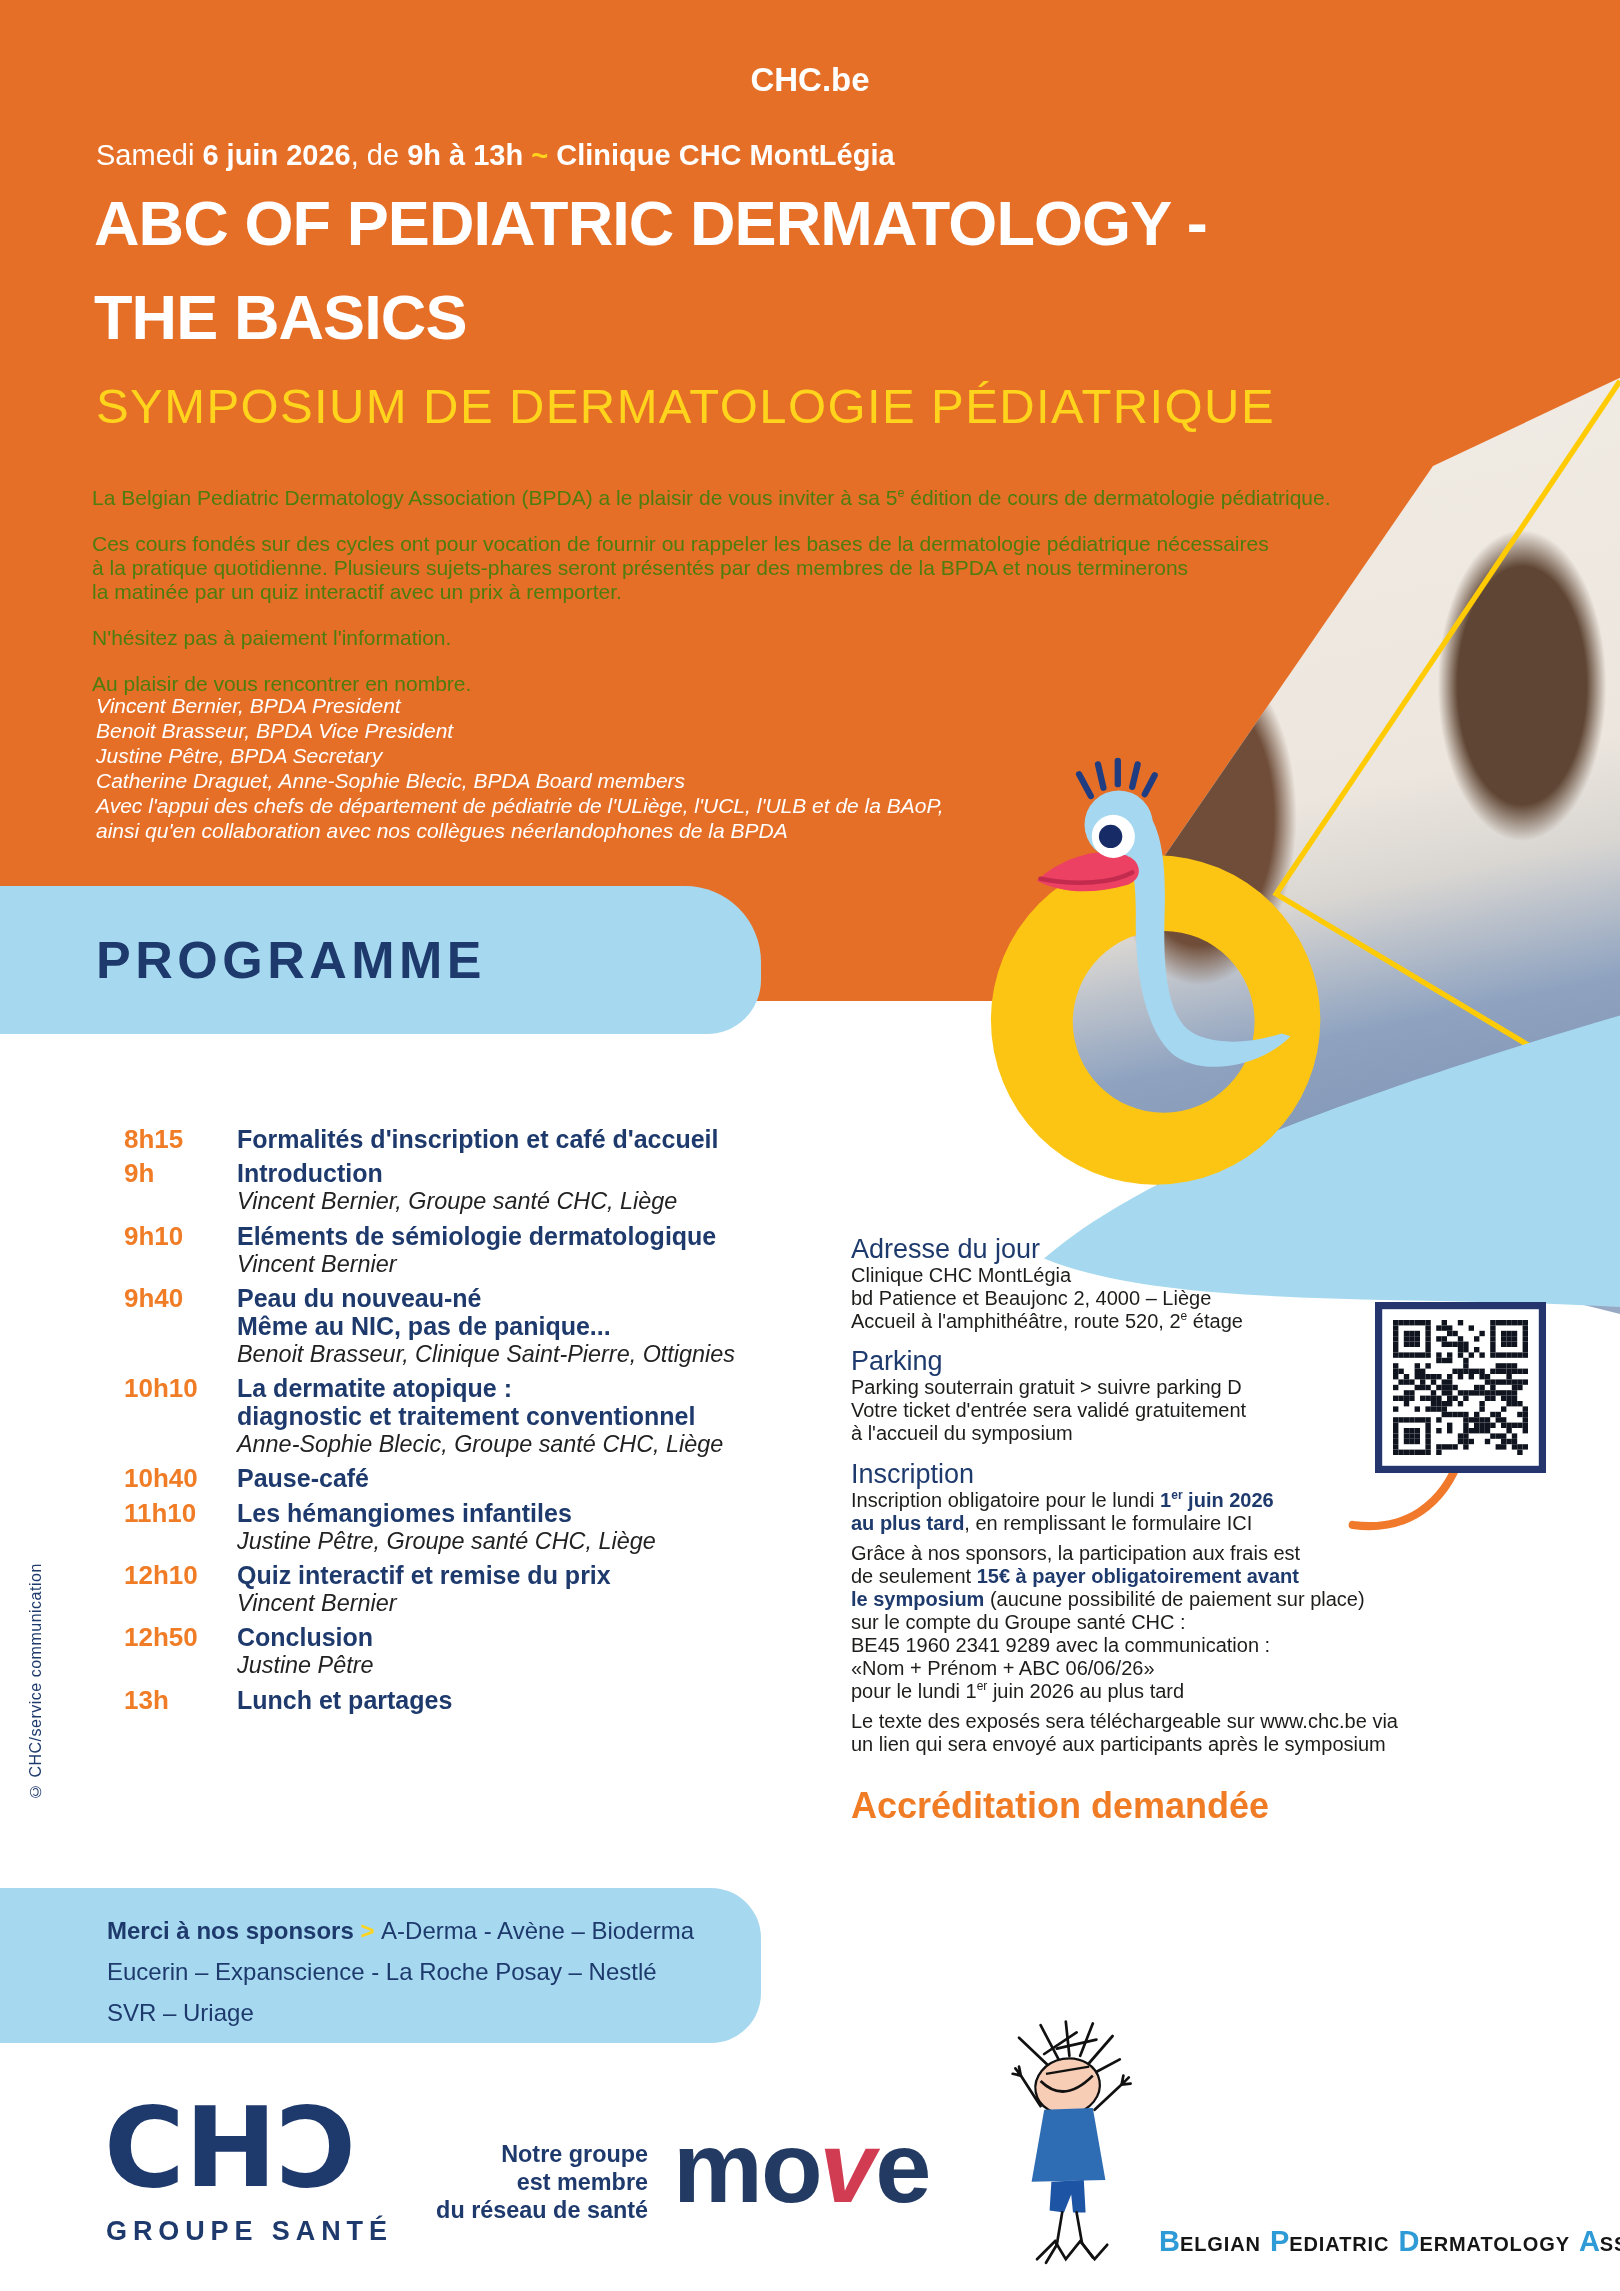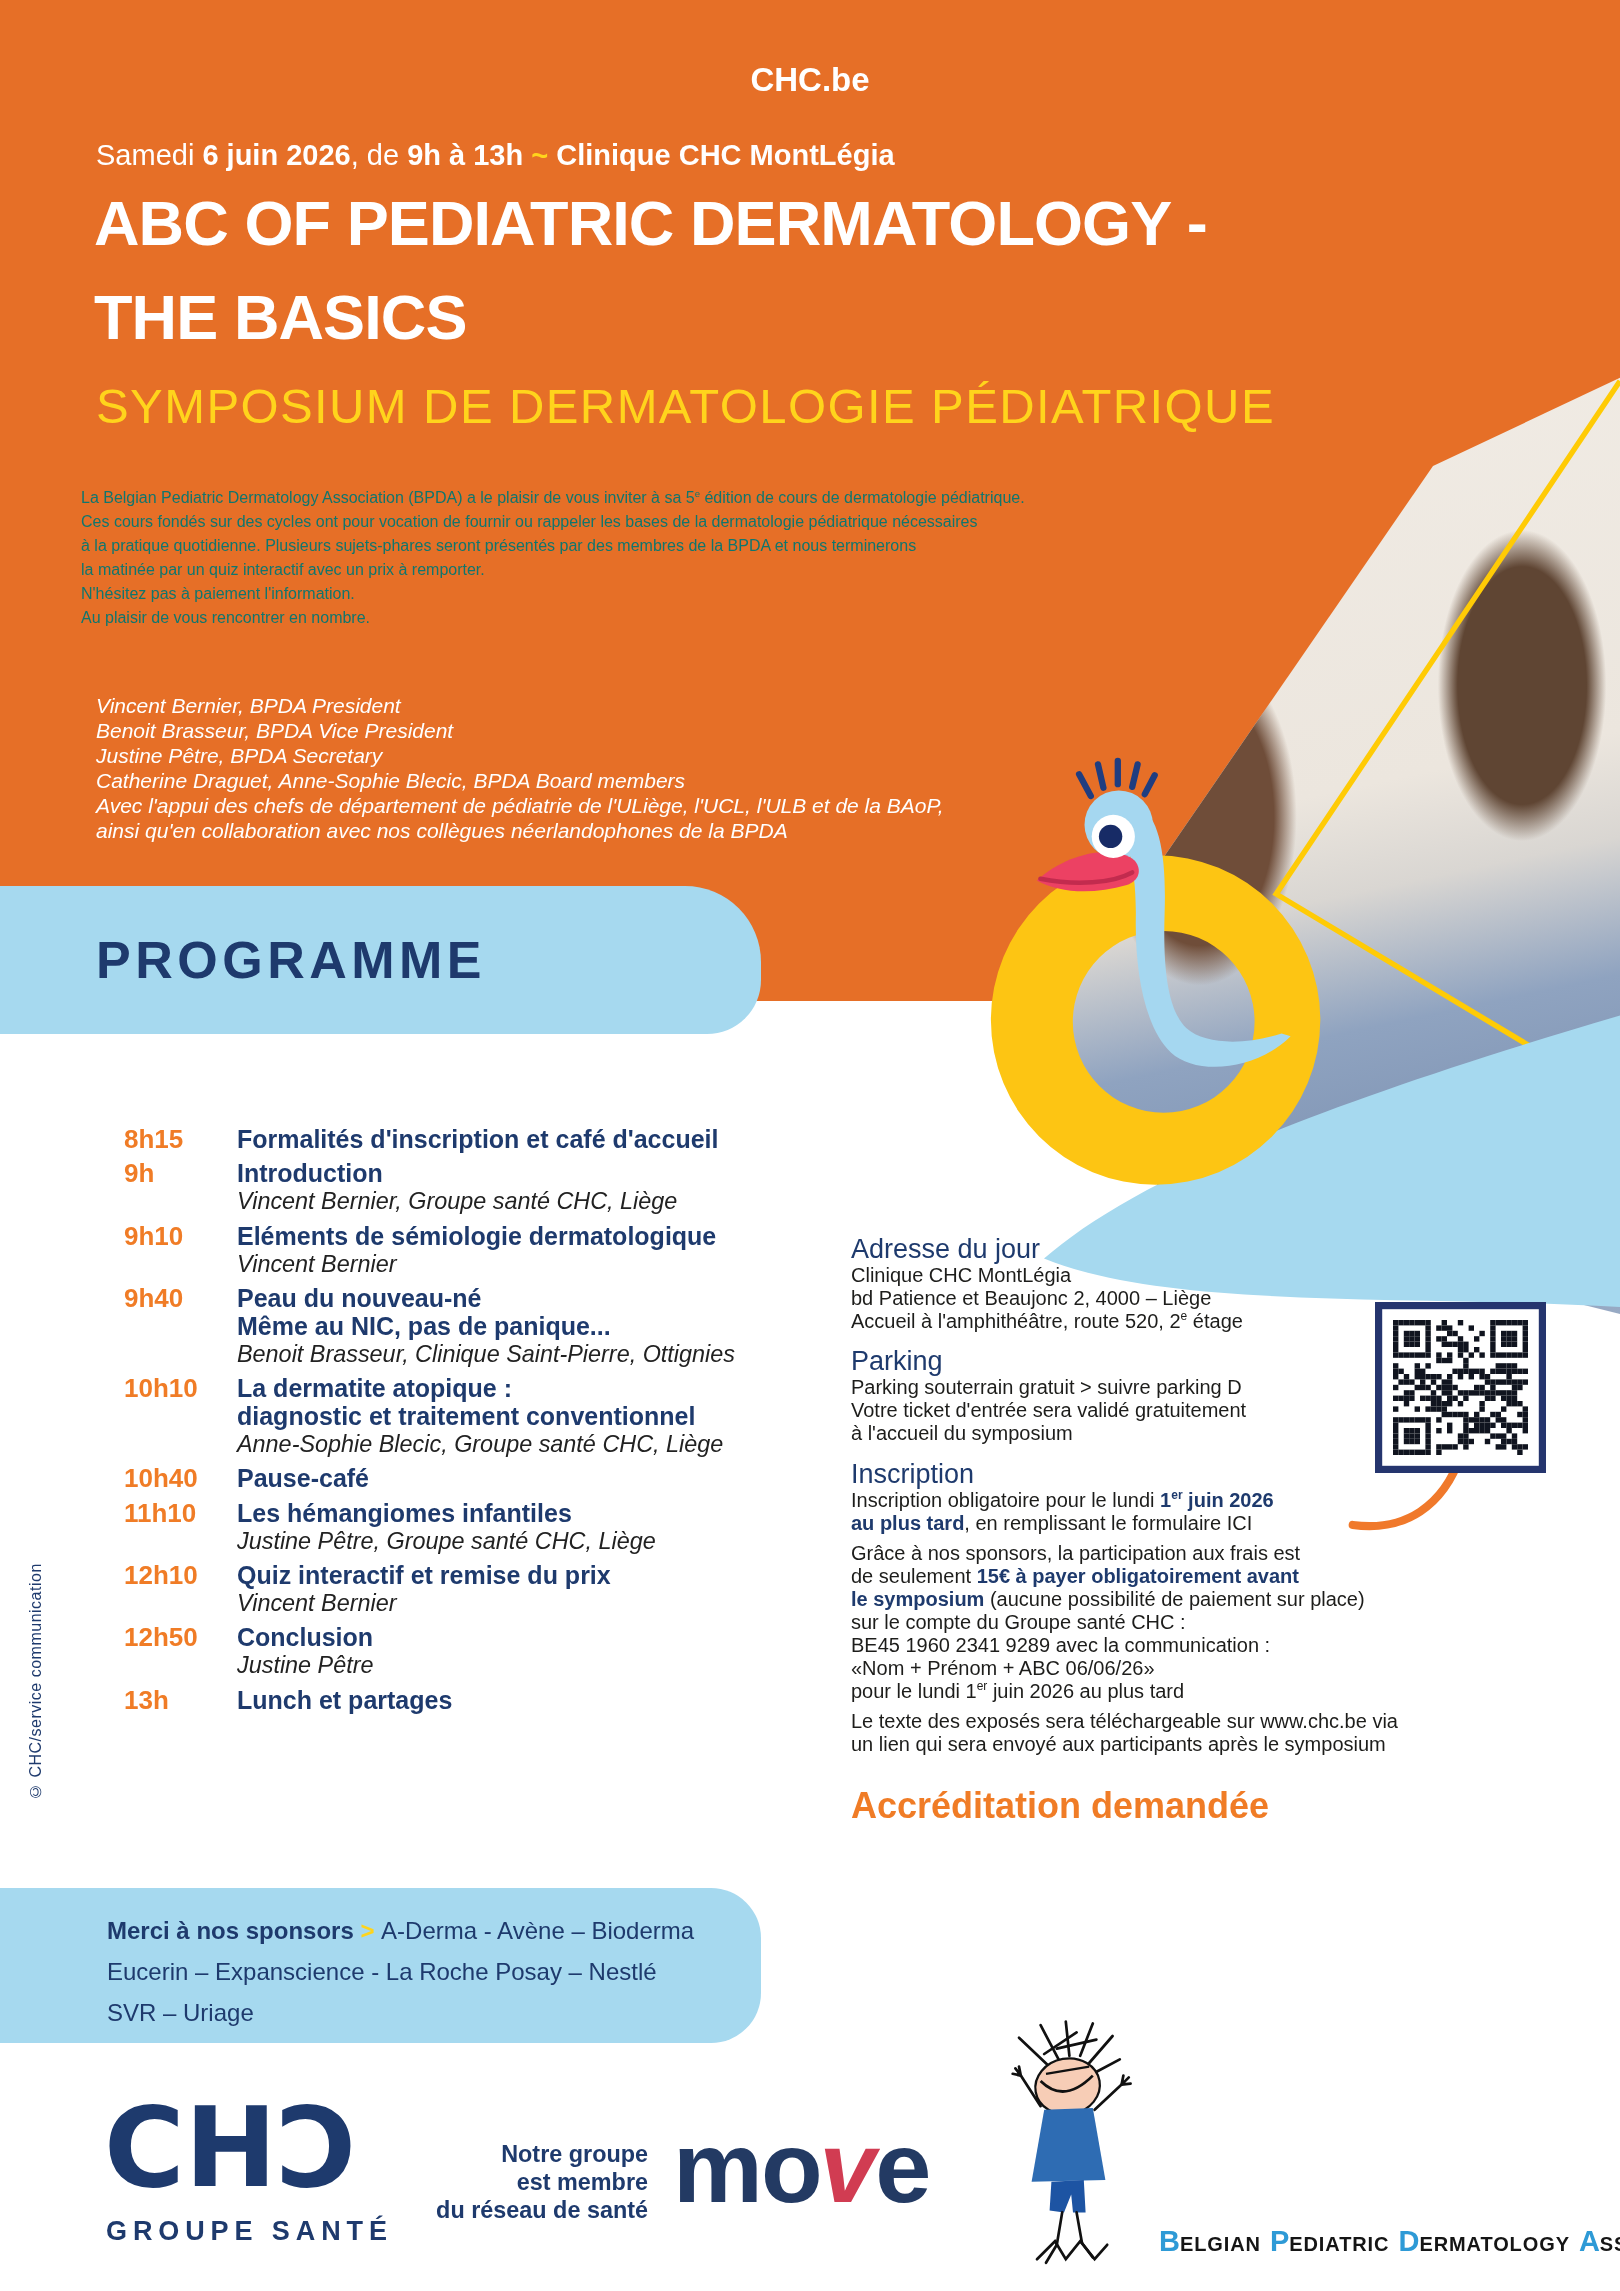--- a/index.html
+++ b/index.html
@@ -19,22 +19,22 @@
     font-family:"Liberation Sans",sans-serif;}
   .abs{position:absolute;}
   .nowrap{white-space:nowrap;}
 
   
   .hero-bg{left:0;top:0;width:1620px;height:1001px;background:var(--orange);z-index:0;}
   .site{left:0;top:61px;width:1620px;text-align:center;font-size:33px;font-weight:700;color:#fff;z-index:4;}
   .date-line{left:96px;top:139px;font-size:29px;color:#fff;z-index:4;}
   .title{left:94px;top:176px;font-size:63px;line-height:94px;font-weight:700;color:#fff;letter-spacing:-0.9px;z-index:4;}
   .subtitle{left:96px;top:378px;font-size:49px;font-weight:400;letter-spacing:1.4px;color:var(--yellow-text);z-index:4;}
-  .intro{left:81px;top:486px;font-size:16px;line-height:24px;color:#0f766e;z-index:4;}
-  .intro .line.gap{margin-top:0;}
+  .intro{left:92px;top:486px;font-size:21px;line-height:24px;color:#4d7c0f;z-index:4;}
+  .intro .line.gap{margin-top:22px;}
   .committee{left:96px;top:693px;font-size:21px;line-height:25px;font-style:italic;color:#fff;z-index:4;}
 
   
   .photo{left:1044px;top:376px;width:576px;height:938px;z-index:1;
     clip-path:polygon(389px 90px,576px 1.8px,576px 938px,126px 826px,0px 655px);
     background:
       radial-gradient(81px 63px at 37% 26%, #f3cdb2 0 60%, rgba(243,205,178,0) 75%),
       radial-gradient(135px 234px at 27% 47%, #6f4d39 0 55%, rgba(111,77,57,0) 72%),
       radial-gradient(117px 216px at 83% 33%, #5f4533 0 55%, rgba(95,69,51,0) 72%),
       radial-gradient(108px 81px at 75% 86%, #e9c0a5 0 55%, rgba(233,192,165,0) 70%),

